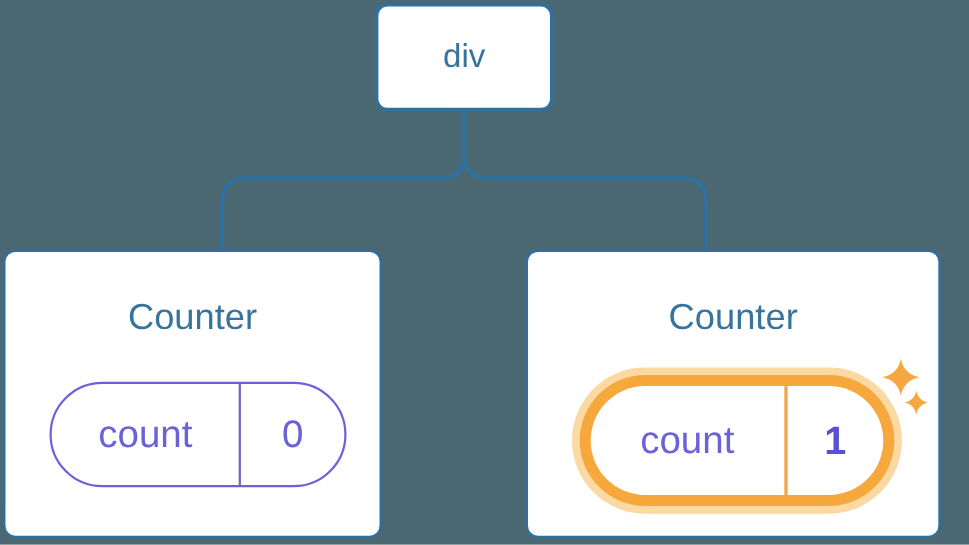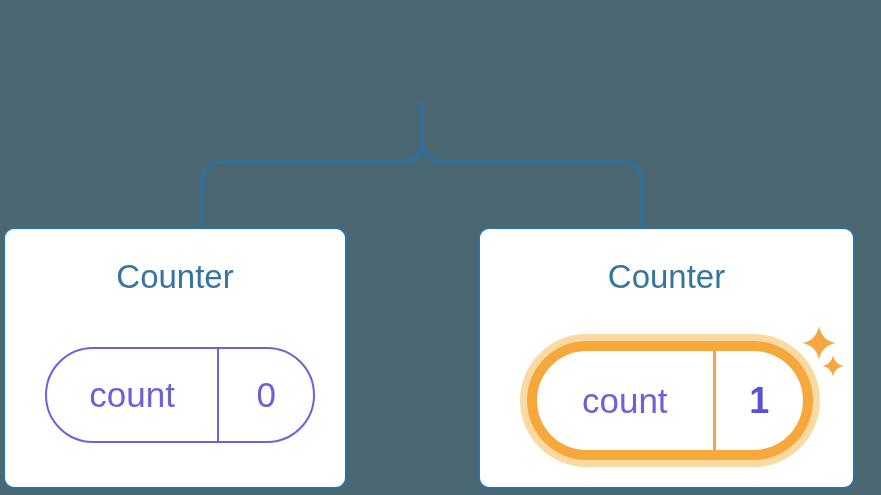--- a/index.html
+++ b/index.html
@@ -35,21 +35,21 @@
     height: 262px;
     box-sizing: border-box;
     background: #ffffff;
     border: 2px solid #2e71a0;
     border-radius: 11px;
     z-index: 2;
   }
   .card-left  { left: 3px;   width: 344px; }
   .card-right { left: 478px; width: 377px; }
   .card-title {
-    margin-top: 29px;
+    margin-top: 40px;
     text-align: center;
     font-size: 33px;
     font-weight: 500;
     color: #36749e;
   }
   
   .pill-plain {
     position: absolute;
     left: 40px; top: 118px;
     width: 270px; height: 96px;
@@ -117,20 +117,23 @@
 </head>
 <body>
 
 <div class="stage">
 
   <svg class="connector-svg" viewBox="0 0 881 495" xmlns="http://www.w3.org/2000/svg">
     <path d="M422 101 L422 140 Q422 162 400 162 L224 162 Q202 162 202 184 L202 230" fill="none" stroke="#2e71a0" stroke-width="3.5"></path>
     <path d="M422 101 L422 140 Q422 162 444 162 L620 162 Q642 162 642 184 L642 230" fill="none" stroke="#2e71a0" stroke-width="3.5"></path>
   </svg>
 
+  <div class="divbox">
+    <span>div</span>
+  </div>
 
   <div class="card card-left">
     <div class="card-title">Counter</div>
     <div class="pill-plain">
       <div class="pill-key">count</div>
       <div class="pill-val">0</div>
     </div>
   </div>
 
   <div class="card card-right">

